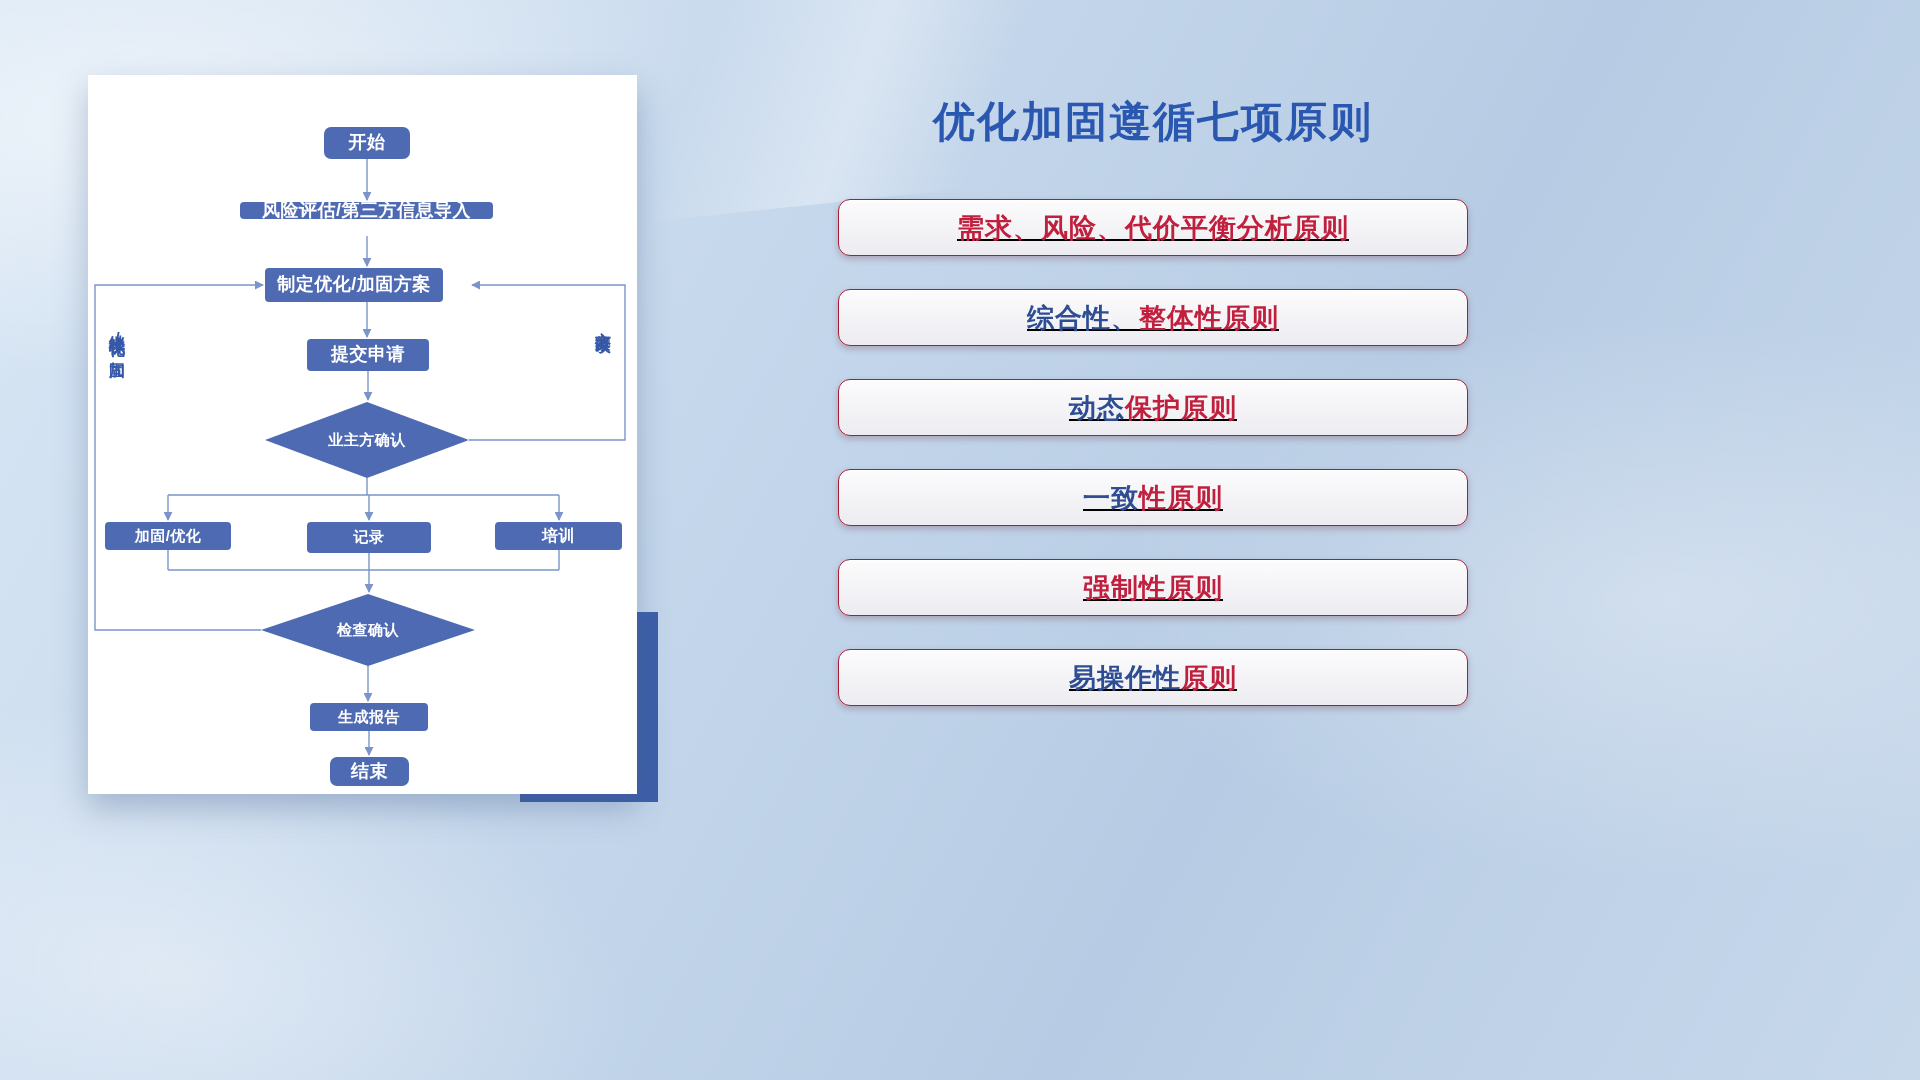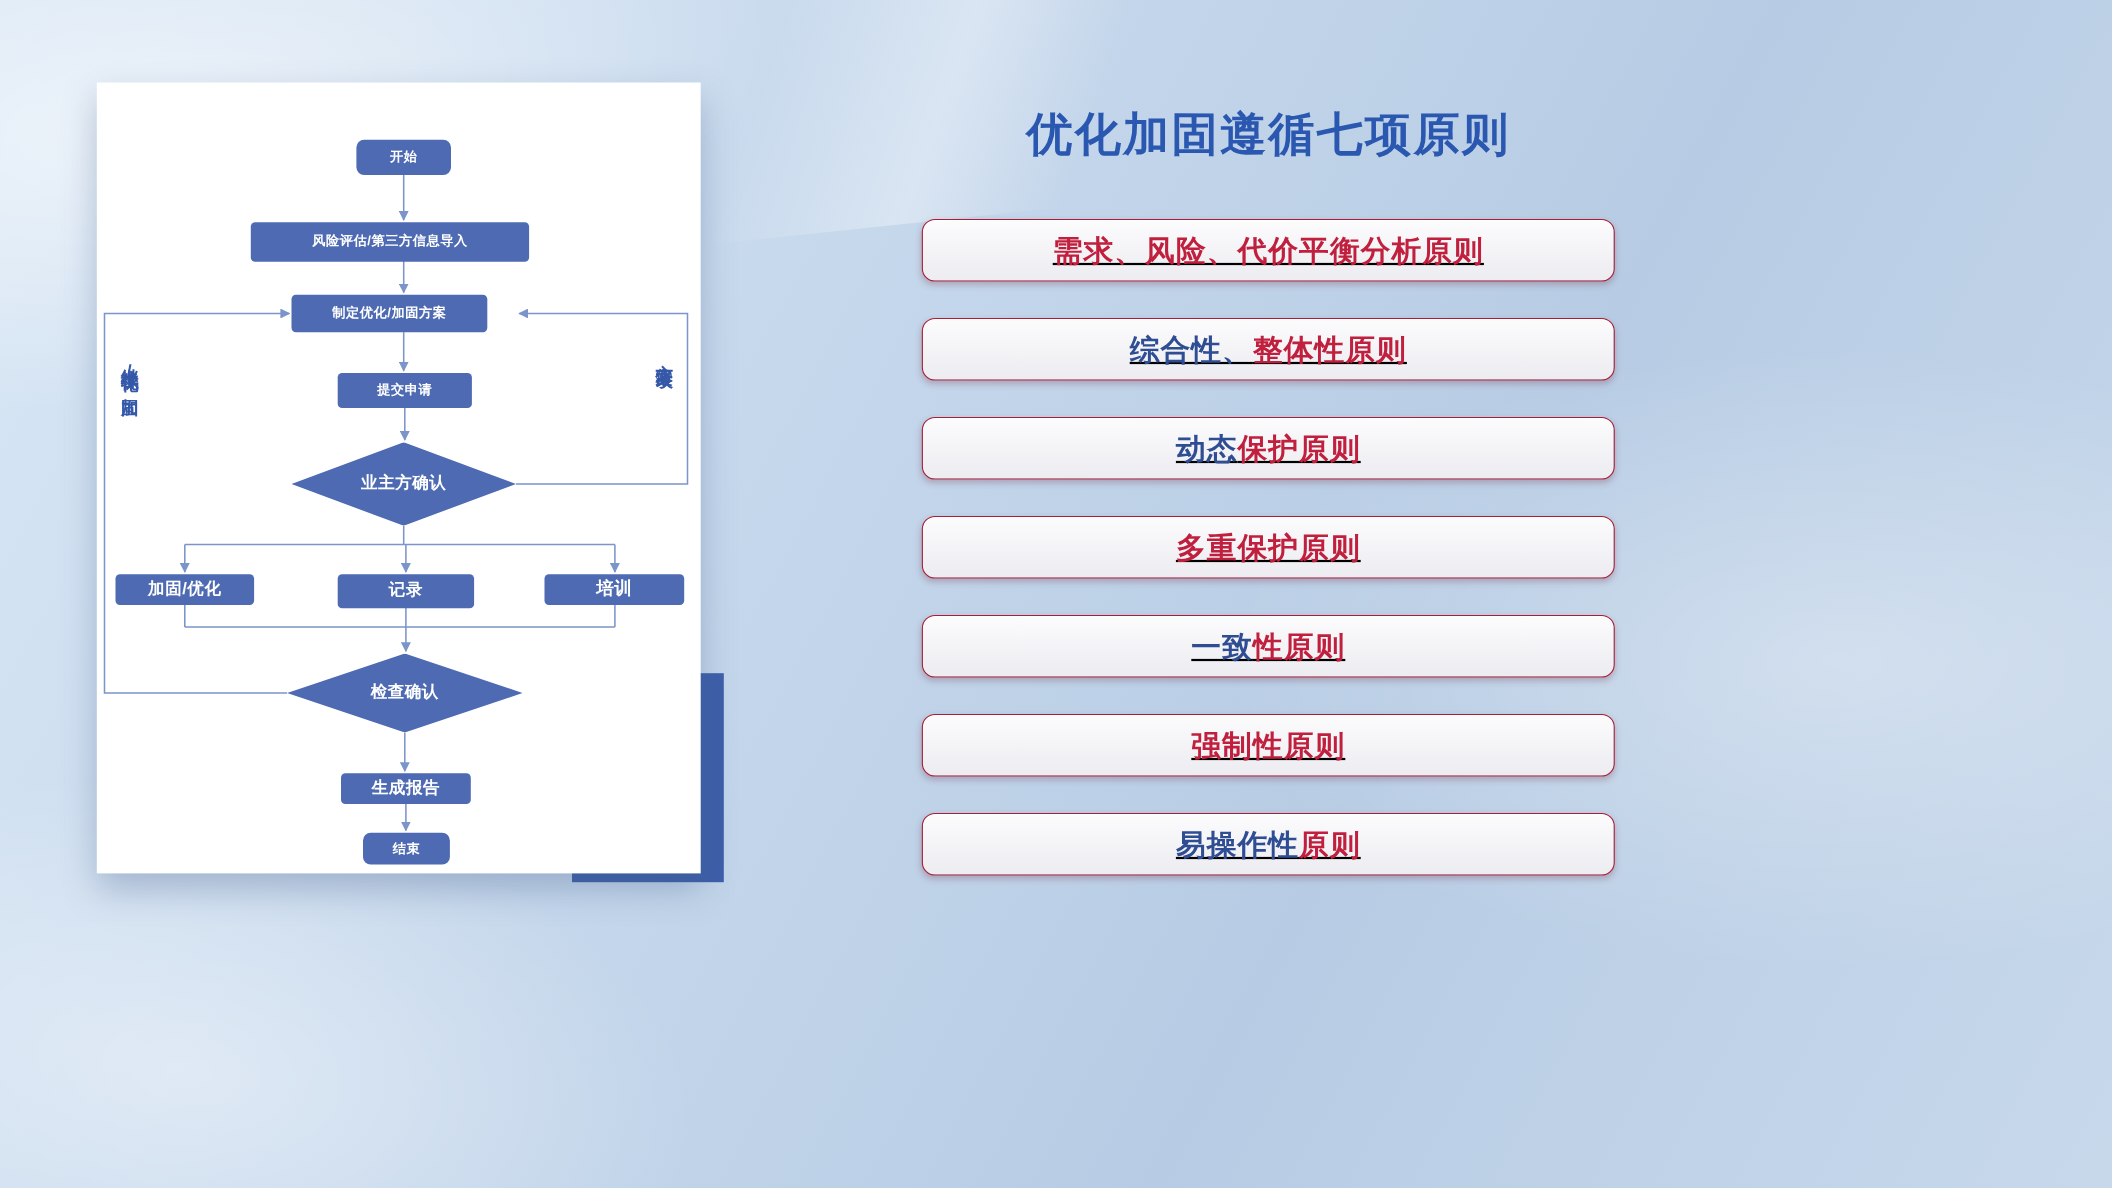--- a/index.html
+++ b/index.html
@@ -35,26 +35,26 @@
     position: absolute; left: 88px; top: 75px; width: 549px; height: 719px;
     background: #ffffff; z-index: 2;
     box-shadow: 0 14px 30px rgba(70, 95, 140, 0.35);
   }
   .connectors { position: absolute; left: 0; top: 0; width: 549px; height: 719px; }
   .connectors .ln { fill: none; stroke: var(--connector, #7b94c9); stroke-width: 1.4; }
   .connectors .arrowhead { fill: var(--connector, #7b94c9); }
 
   .fnode {
     position: absolute; background: var(--node-blue, #4d6ab2); color: #ffffff;
-    font-weight: bold; font-size: 12px; letter-spacing: 0.5px;
+    font-weight: bold; font-size: 18px; letter-spacing: 0.5px;
     display: flex; align-items: center; justify-content: center;
     border-radius: 4px; text-align: center; line-height: 1.1;
   }
   .n-start  { left: 236px; top: 52px;  width: 86px;  height: 32px; border-radius: 7px; }
-  .n-risk   { left: 140px; top: 127px; width: 253px; height: 36px; }
+  .n-risk   { left: 152px; top: 127px; width: 253px; height: 17px; }
   .n-plan   { left: 177px; top: 193px; width: 178px; height: 34px; }
   .n-submit { left: 219px; top: 264px; width: 122px; height: 32px; }
   .n-owner  { left: 177px; top: 327px; width: 204px; height: 76px; font-size: 15px;
               clip-path: polygon(50% 0, 100% 50%, 50% 100%, 0 50%); border-radius: 0; }
   .n-harden { left: 17px;  top: 447px; width: 126px; height: 28px; font-size: 15px; }
   .n-record { left: 219px; top: 447px; width: 124px; height: 31px; font-size: 15px; }
   .n-train  { left: 407px; top: 447px; width: 127px; height: 28px; font-size: 16px; }
   .n-check  { left: 173px; top: 519px; width: 214px; height: 72px; font-size: 15px;
               clip-path: polygon(50% 0, 100% 50%, 50% 100%, 0 50%); border-radius: 0; }
   .n-report { left: 222px; top: 628px; width: 118px; height: 28px; font-size: 15px; }
@@ -140,23 +140,20 @@
       </div>
       <div class="principle">
         <span style="color: rgb(46, 77, 146);">综合性、</span>
         <span style="color: rgb(192, 31, 61);">整体性原则</span>
       </div>
       <div class="principle">
         <span style="color: rgb(46, 77, 146);">动态</span>
         <span style="color: rgb(192, 31, 61);">保护原则</span>
       </div>
       <div class="principle">
-        <span style="color: rgb(192, 31, 61);">多重保护原则</span>
-      </div>
-      <div class="principle">
         <span style="color: rgb(46, 77, 146);">一致</span>
         <span style="color: rgb(192, 31, 61);">性原则</span>
       </div>
       <div class="principle">
         <span style="color: rgb(192, 31, 61);">强制性原则</span>
       </div>
       <div class="principle">
         <span style="color: rgb(46, 77, 146);">易操作性</span>
         <span style="color: rgb(192, 31, 61);">原则</span>
       </div>

